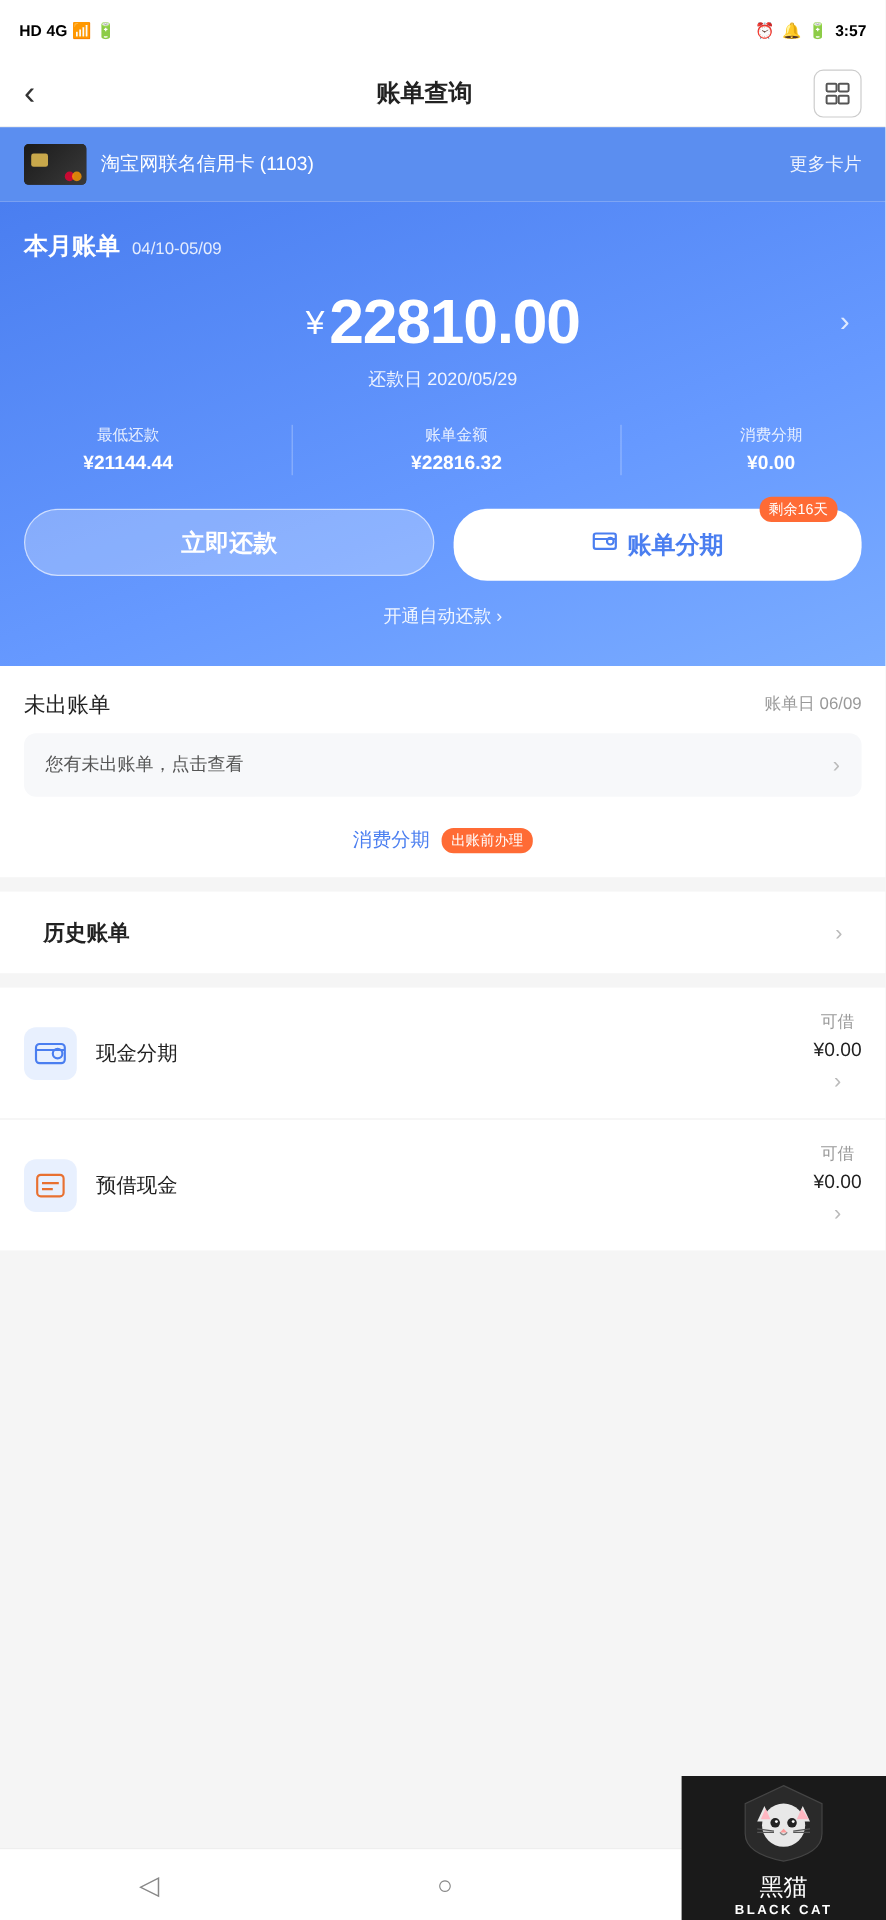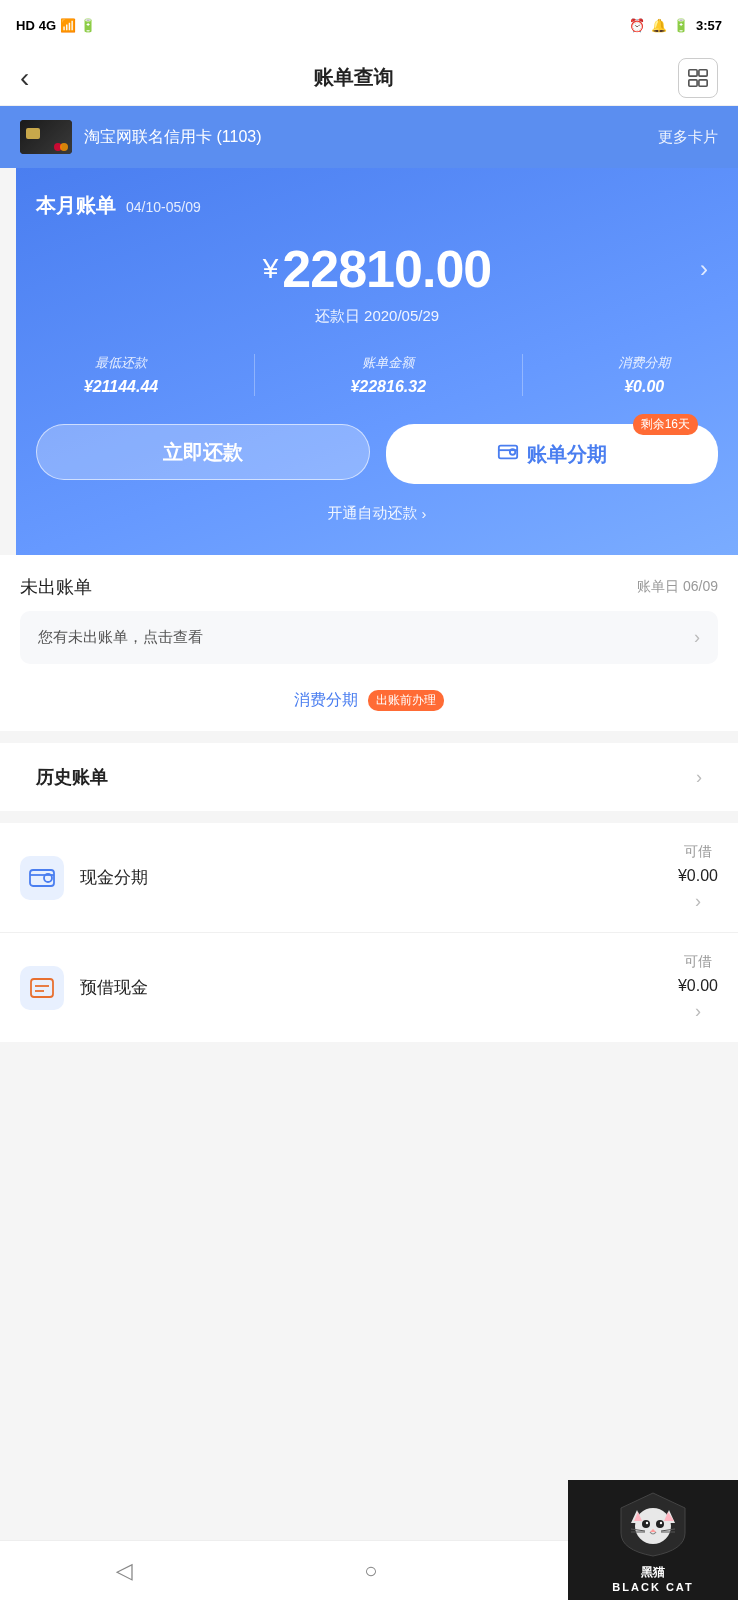--- a/index.html
+++ b/index.html
@@ -129,21 +129,20 @@
     .more-cards {
       font-size: 15px;
       color: #fff;
       opacity: 0.9;
     }
 
     
     .main-blue {
       background: linear-gradient(160deg, #4a7ef0 0%, #6699ff 60%, #7aacff 100%);
       padding: 24px 20px 32px;
-      margin-left: 16px;
     }
     .billing-period {
       display: flex;
       align-items: baseline;
       gap: 10px;
       margin-bottom: 20px;
     }
     .billing-title {
       font-size: 20px;
       font-weight: 700;
@@ -196,21 +195,20 @@
     }
 
     
     .stats-row {
       display: flex;
       justify-content: space-around;
       margin-bottom: 28px;
     }
     .stat-item {
       text-align: center;
-      font-style: italic;
     }
     .stat-label {
       font-size: 13px;
       color: rgba(255,255,255,0.85);
       margin-bottom: 6px;
     }
     .stat-value {
       font-size: 16px;
       color: #fff;
       font-weight: 600;
@@ -645,16 +643,16 @@
     <polygon points="40,41 37,44 43,44" fill="#ff9999"></polygon>
 
     <path d="M37 44 Q40 48 43 44" stroke="#888" stroke-width="1.2" fill="none"></path>
 
     <line x1="18" y1="41" x2="32" y2="43" stroke="#555" stroke-width="1"></line>
     <line x1="18" y1="44" x2="32" y2="44" stroke="#555" stroke-width="1"></line>
     <line x1="48" y1="43" x2="62" y2="41" stroke="#555" stroke-width="1"></line>
     <line x1="48" y1="44" x2="62" y2="44" stroke="#555" stroke-width="1"></line>
   </svg>
   <div style="display:flex;flex-direction:column;align-items:center;">
-    <span style="color:#fff;font-size:12px;font-weight:700;font-family:sans-serif;">黑猫</span>
+    <span style="color:#fff;font-size:20px;font-weight:400;font-family:sans-serif;">黑猫</span>
     <span style="color:#fff;font-size:11px;letter-spacing:2px;font-weight:600;">BLACK CAT</span>
   </div>
 </div>
 
 </body></html>

